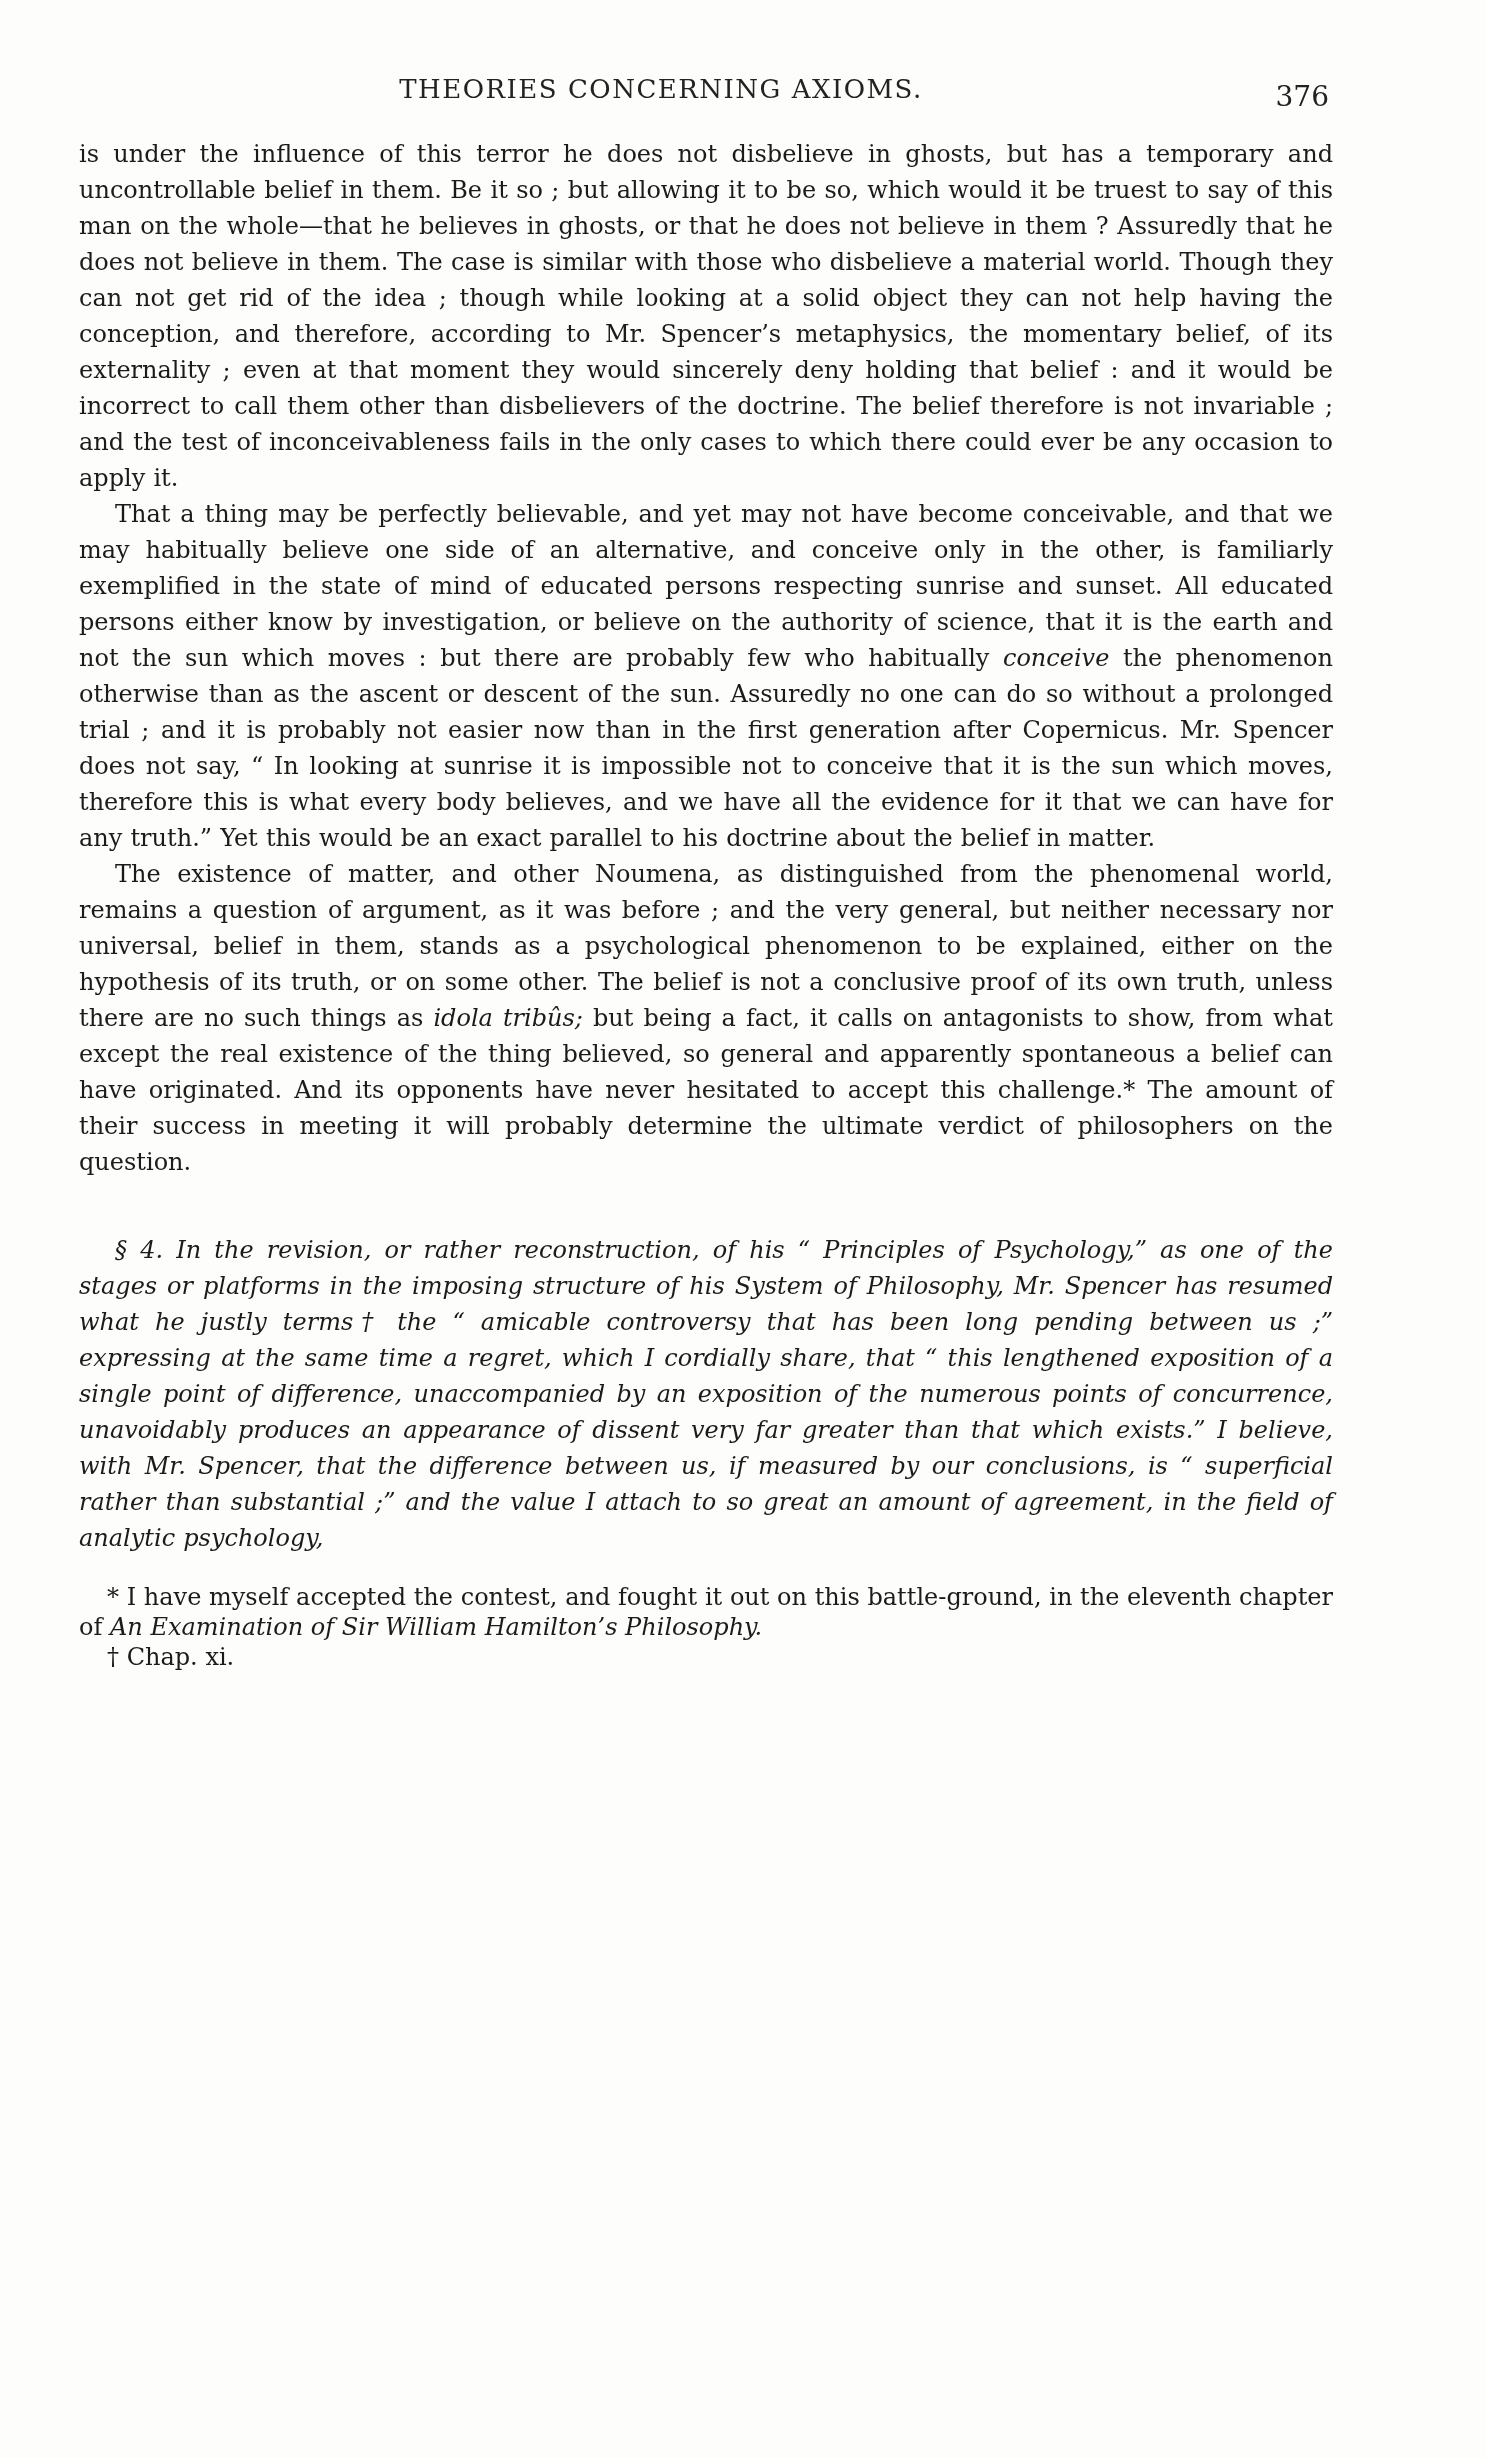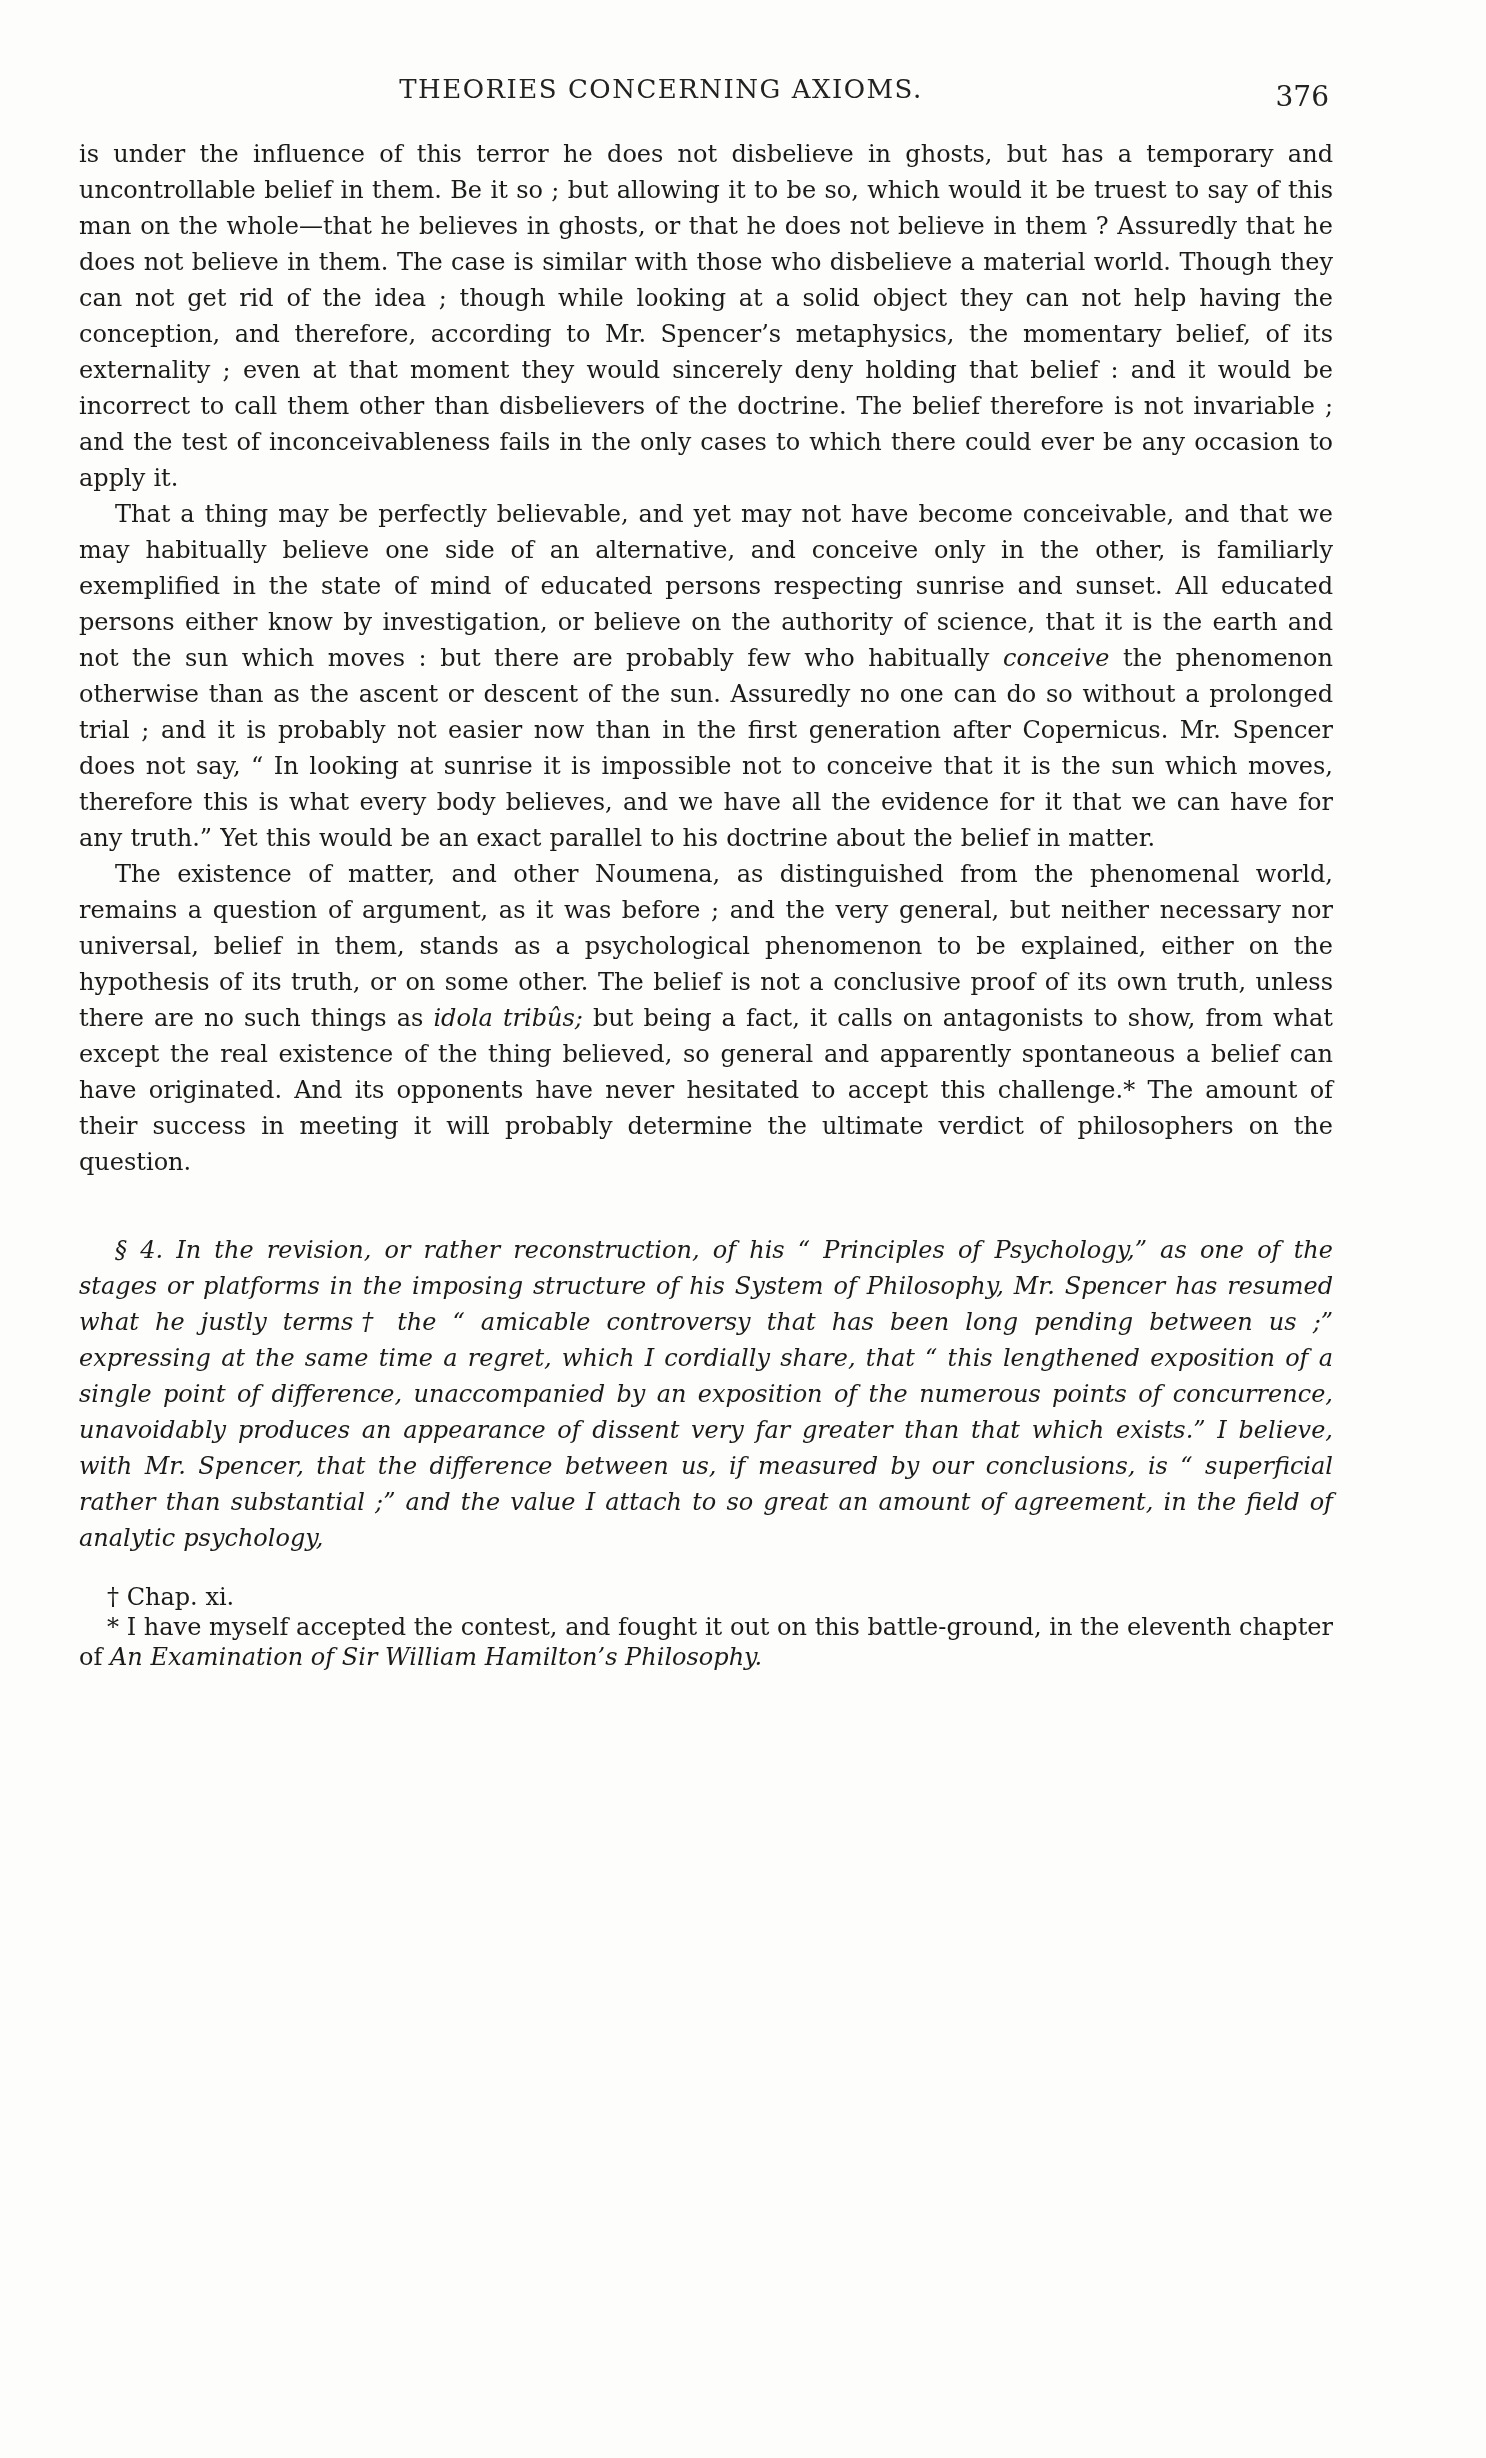--- a/index.html
+++ b/index.html
@@ -86,19 +86,19 @@
     </div>
 
     <div class="body-text">
         <p class="para"><span class="run">is under the influence of this terror he does not disbelieve in ghosts, but has a temporary and uncontrollable belief in them. Be it so ; but allowing it to be so, which would it be truest to say of this man on the whole—that he believes in ghosts, or that he does not believe in them ? Assuredly that he does not believe in them. The case is similar with those who disbelieve a material world. Though they can not get rid of the idea ; though while looking at a solid object they can not help having the conception, and therefore, according to Mr. Spencer’s metaphysics, the momentary belief, of its externality ; even at that moment they would sincerely deny holding that belief : and it would be incorrect to call them other than disbelievers of the doctrine. The belief therefore is not invariable ; and the test of inconceivableness fails in the only cases to which there could ever be any occasion to apply it.</span></p>
         <p class="para indent"><span class="run">That a thing may be perfectly believable, and yet may not have become conceivable, and that we may habitually believe one side of an alternative, and conceive only in the other, is familiarly exemplified in the state of mind of educated persons respecting sunrise and sunset. All educated persons either know by investigation, or believe on the authority of science, that it is the earth and not the sun which moves : but there are probably few who habitually </span><span class="run it">conceive</span><span class="run"> the phenomenon otherwise than as the ascent or descent of the sun. Assuredly no one can do so without a prolonged trial ; and it is probably not easier now than in the first generation after Copernicus. Mr. Spencer does not say, “ In looking at sunrise it is impossible not to conceive that it is the sun which moves, therefore this is what every body believes, and we have all the evidence for it that we can have for any truth.” Yet this would be an exact parallel to his doctrine about the belief in matter.</span></p>
         <p class="para indent"><span class="run">The existence of matter, and other Noumena, as distinguished from the phenomenal world, remains a question of argument, as it was before ; and the very general, but neither necessary nor universal, belief in them, stands as a psychological phenomenon to be explained, either on the hypothesis of its truth, or on some other. The belief is not a conclusive proof of its own truth, unless there are no such things as </span><span class="run it">idola tribûs;</span><span class="run"> but being a fact, it calls on antagonists to show, from what except the real existence of the thing believed, so general and apparently spontaneous a belief can have originated. And its opponents have never hesitated to accept this challenge.* The amount of their success in meeting it will probably determine the ultimate verdict of philosophers on the question.</span></p>
         <p class="para indent section"><span class="run">§ 4. In the revision, or rather reconstruction, of his “ Principles of Psychology,” as one of the stages or platforms in the imposing structure of his System of Philosophy, Mr. Spencer has resumed what he justly terms† the “ amicable controversy that has been long pending between us ;” expressing at the same time a regret, which I cordially share, that “ this lengthened exposition of a single point of difference, unaccompanied by an exposition of the numerous points of concurrence, unavoidably produces an appearance of dissent very far greater than that which exists.” I believe, with Mr. Spencer, that the difference between us, if measured by our conclusions, is “ superficial rather than substantial ;” and the value I attach to so great an amount of agreement, in the field of analytic psychology,</span></p>
       </div>
 
     <div class="footnotes">
+        <p class="para indent"><span class="run">* I have myself accepted the contest, and fought it out on this battle-ground, in the eleventh chapter of </span><span class="run it">An Examination of Sir William Hamilton’s Philosophy.</span></p>
         <p class="para indent"><span class="run">† Chap. xi.</span></p>
-        <p class="para indent"><span class="run">* I have myself accepted the contest, and fought it out on this battle-ground, in the eleventh chapter of </span><span class="run it">An Examination of Sir William Hamilton’s Philosophy.</span></p>
       </div>
 
   </div>
 </div>
 
 
 </body></html>

